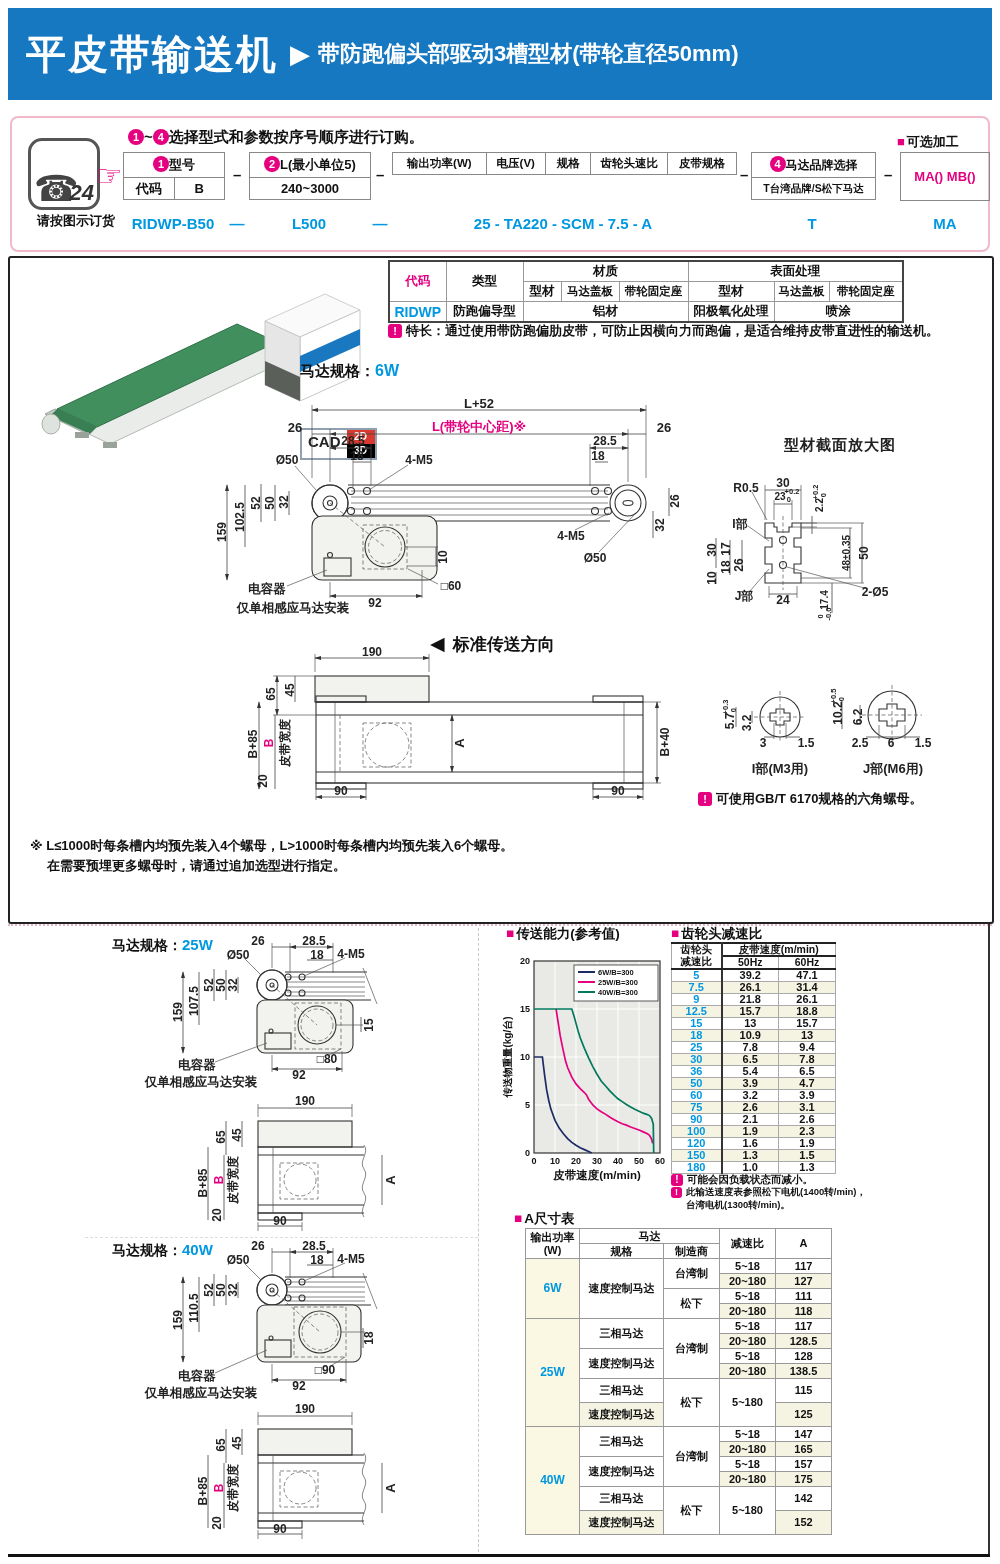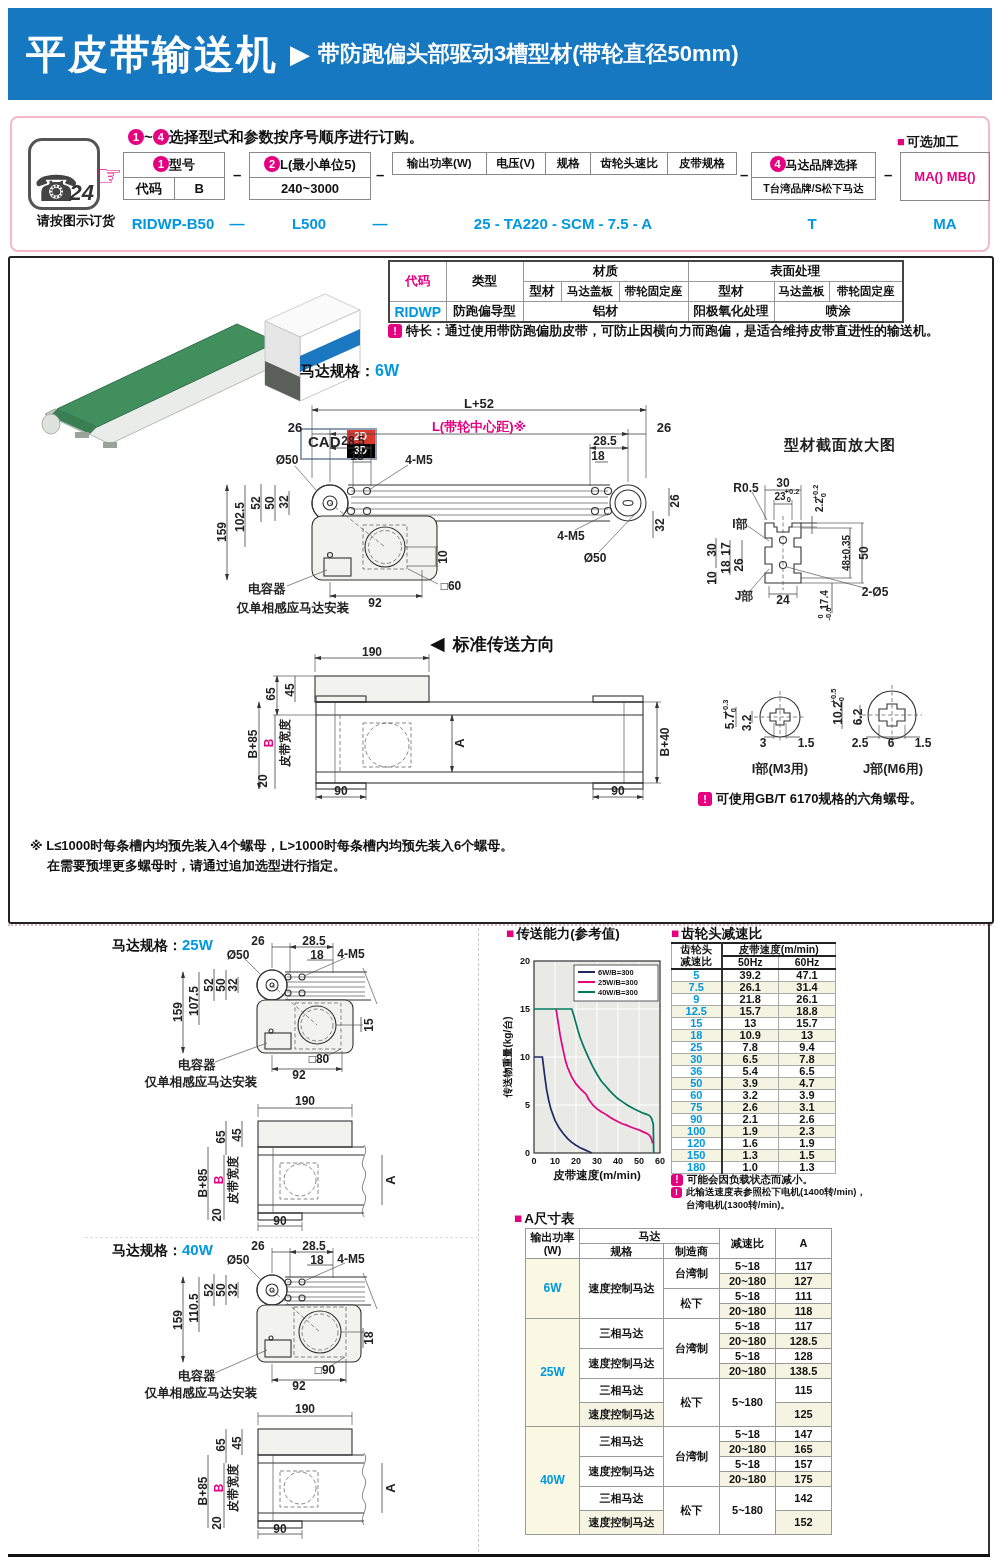--- a/index.html
+++ b/index.html
@@ -553,21 +553,21 @@
       <span class="dim" style="left: 219px; top: 6px;">28.5</span>
       <span class="dim" style="left: 143px; top: 20px;">Ø50</span>
       <span class="dim" style="left: 222px; top: 20px;">18</span>
       <span class="dim" style="left: 256px; top: 19px;">4-M5</span>
       <span class="dim r" style="left: 114px; top: 50px;">52</span>
       <span class="dim r" style="left: 126px; top: 50px;">50</span>
       <span class="dim r" style="left: 138px; top: 50px;">32</span>
       <span class="dim r" style="left: 99px; top: 66px;">107.5</span>
       <span class="dim r" style="left: 83px; top: 77px;">159</span>
       <span class="dim r" style="left: 274px; top: 90px;">15</span>
-      <span class="dim" style="left: 224px; top: 124px;">□80</span>
+      <span class="dim" style="left: 232px; top: 124px;">□80</span>
       <span class="dim" style="left: 204px; top: 140px;">92</span>
       <span class="dim lbl" style="left: 102px; top: 130px;">电容器</span>
       <span class="dim lbl" style="left: 106px; top: 147px;">仅单相感应马达安装</span>
     </div>
   <div class="draw abs" style="left:178px;top:1095px;width:240px;height:145px">
     <svg width="240" height="145" viewBox="0 0 240 145">
       <rect x="80" y="26" width="94" height="26" class="ln fillg"></rect>
       <path class="ln" fill="#f8f8f6" d="M186,52 L80,52 L80,118 L186,118"></path>
       <line x1="80" y1="60" x2="186" y2="60" class="ln"></line>
       <line x1="80" y1="110" x2="186" y2="110" class="ln"></line>

